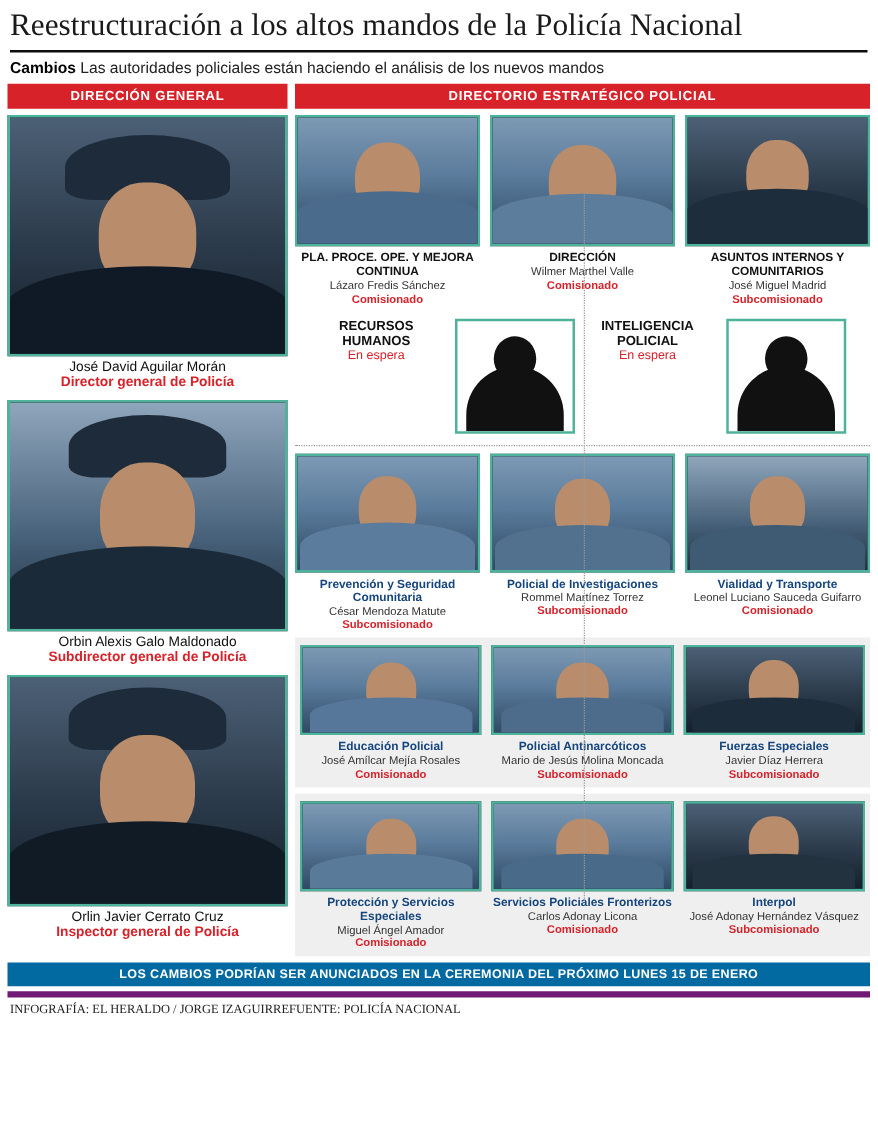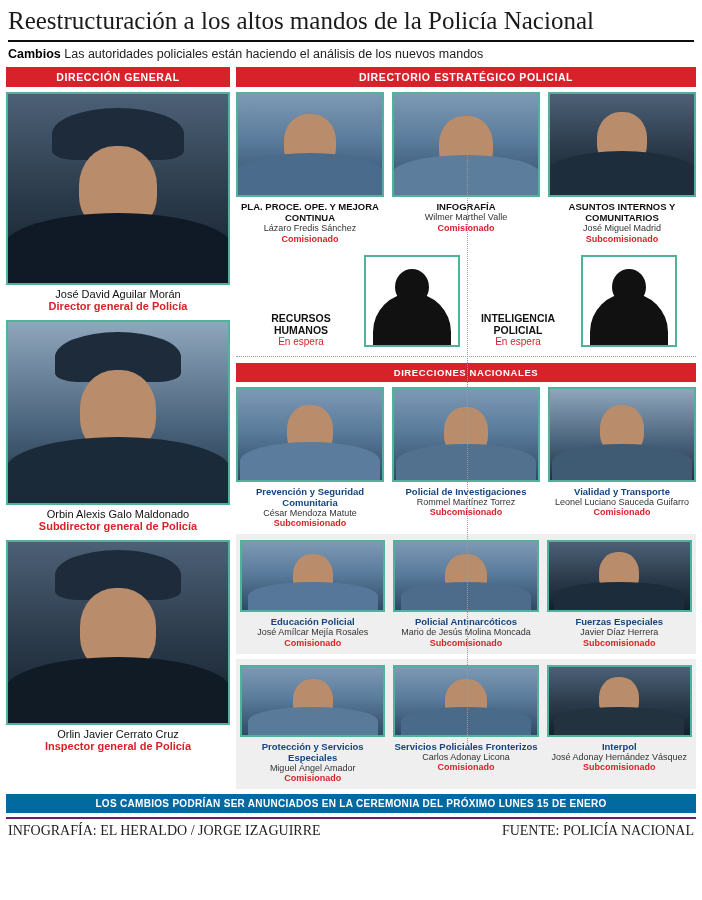--- a/index.html
+++ b/index.html
@@ -81,21 +81,21 @@
   .cell-title {
     font-size: 9.5px; font-weight: bold; line-height: 11px;
     margin-top: 4px; color: #111;
   }
   .cell-sub { font-size: 9px; line-height: 10.5px; color: #333; }
   .cell-rank { font-size: 9px; font-weight: bold; color: #d8222a; line-height: 11px; }
 
   .cell-title.blue { color: #14457e; }
 
   .row2 { display: flex; gap: 12px; justify-content: center; margin-top: 10px; }
-  .waiting-cell { width: 205px; display: flex; align-items: flex-end; gap: 17px; }
+  .waiting-cell { width: 205px; display: flex; align-items: flex-start; gap: 17px; }
   .waiting-cell.rev { flex-direction: row-reverse; }
   .silhouette { width: 96px; height: 92px; border: 2px solid #4fb39b; background: #fff; position: relative; overflow: hidden; }
   .sil-body {
     position: absolute; bottom: 0; left: 50%; transform: translateX(-50%);
     width: 78px; height: 52px; background: #111; border-radius: 40px 40px 0 0;
   }
   .sil-head {
     position: absolute; top: 12px; left: 50%; transform: translateX(-50%);
     width: 34px; height: 36px; background: #111; border-radius: 50%;
   }
@@ -112,24 +112,24 @@
   .grid-block { margin-top: 5px; }
   .grid-block.shaded { background: #efefef; padding: 6px 4px 5px 4px; }
 
   
   .footer-bar {
     background: #0369a1; color: #fff; text-align: center;
     font-size: 10px; font-weight: bold; letter-spacing: .3px;
     padding: 4px 0; margin-top: 5px;
   }
   .credits {
-    display: flex; justify-content: space-between;
+    display: flex; justify-content: flex-start;
     font-family: "Liberation Serif", serif;
-    font-size: 14px; color: #222; padding: 4px 2px 0 2px;
-    border-top: 2px solid #701a75; margin-top: 4px;
+    font-size: 10px; color: #222; padding: 4px 2px 0 2px;
+    border-top: 5px solid #701a75; margin-top: 4px;
   }
 
   
   .p-bg { position: absolute; inset: 0; }
   .uniform-blue { background: linear-gradient(180deg,#7d99b4 0%,#5b7c9c 45%,#2f4a66 100%); }
   .uniform-dark { background: linear-gradient(180deg,#4c6076 0%,#2b3a4a 55%,#14202c 100%); }
   .uniform-gray { background: linear-gradient(180deg,#8fa6bb 0%,#47617a 60%,#22323f 100%); }
   .face {
     position: absolute; left: 50%; transform: translateX(-50%);
     background: #b98d6b; border-radius: 46% 46% 42% 42%;
@@ -206,21 +206,21 @@
           <div class="cell-title">PLA. PROCE. OPE. Y MEJORA CONTINUA</div>
           <div class="cell-sub">Lázaro Fredis Sánchez</div>
           <div class="cell-rank">Comisionado</div>
         </div>
         <div class="cell">
           <div class="photo ph-sm">
             <div class="p-bg uniform-blue"></div>
             <div class="face" style="top:22px;width:54px;height:60px;"></div>
             <div class="shoulders" style="width:150px;height:40px;background:#5d7d9c;"></div>
           </div>
-          <div class="cell-title">INFOGRAFÍA</div>
+          <div class="cell-title">DIRECCIÓN</div>
           <div class="cell-sub">Wilmer Marthel Valle</div>
           <div class="cell-rank">Comisionado</div>
         </div>
         <div class="cell">
           <div class="photo ph-sm">
             <div class="p-bg uniform-dark"></div>
             <div class="face" style="top:18px;width:50px;height:56px;"></div>
             <div class="shoulders" style="width:150px;height:44px;background:#1e2d3c;"></div>
           </div>
           <div class="cell-title">ASUNTOS INTERNOS Y COMUNITARIOS</div>
@@ -247,21 +247,20 @@
           </div>
           <div class="waiting-text">
             <div class="wt">INTELIGENCIA POLICIAL</div>
             <div class="wr">En espera</div>
           </div>
         </div>
       </div>
 
       <div class="dotted"></div>
 
-      <div class="bar small">DIRECCIONES NACIONALES</div>
 
       <div class="grid-block">
         <div class="grid3">
           <div class="cell">
             <div class="photo ph-md">
               <div class="p-bg uniform-blue"></div>
               <div class="face" style="top:16px;width:46px;height:52px;"></div>
               <div class="shoulders" style="width:140px;height:38px;background:#5b7c9c;"></div>
             </div>
             <div class="cell-title blue">Prevención y Seguridad Comunitaria</div>

